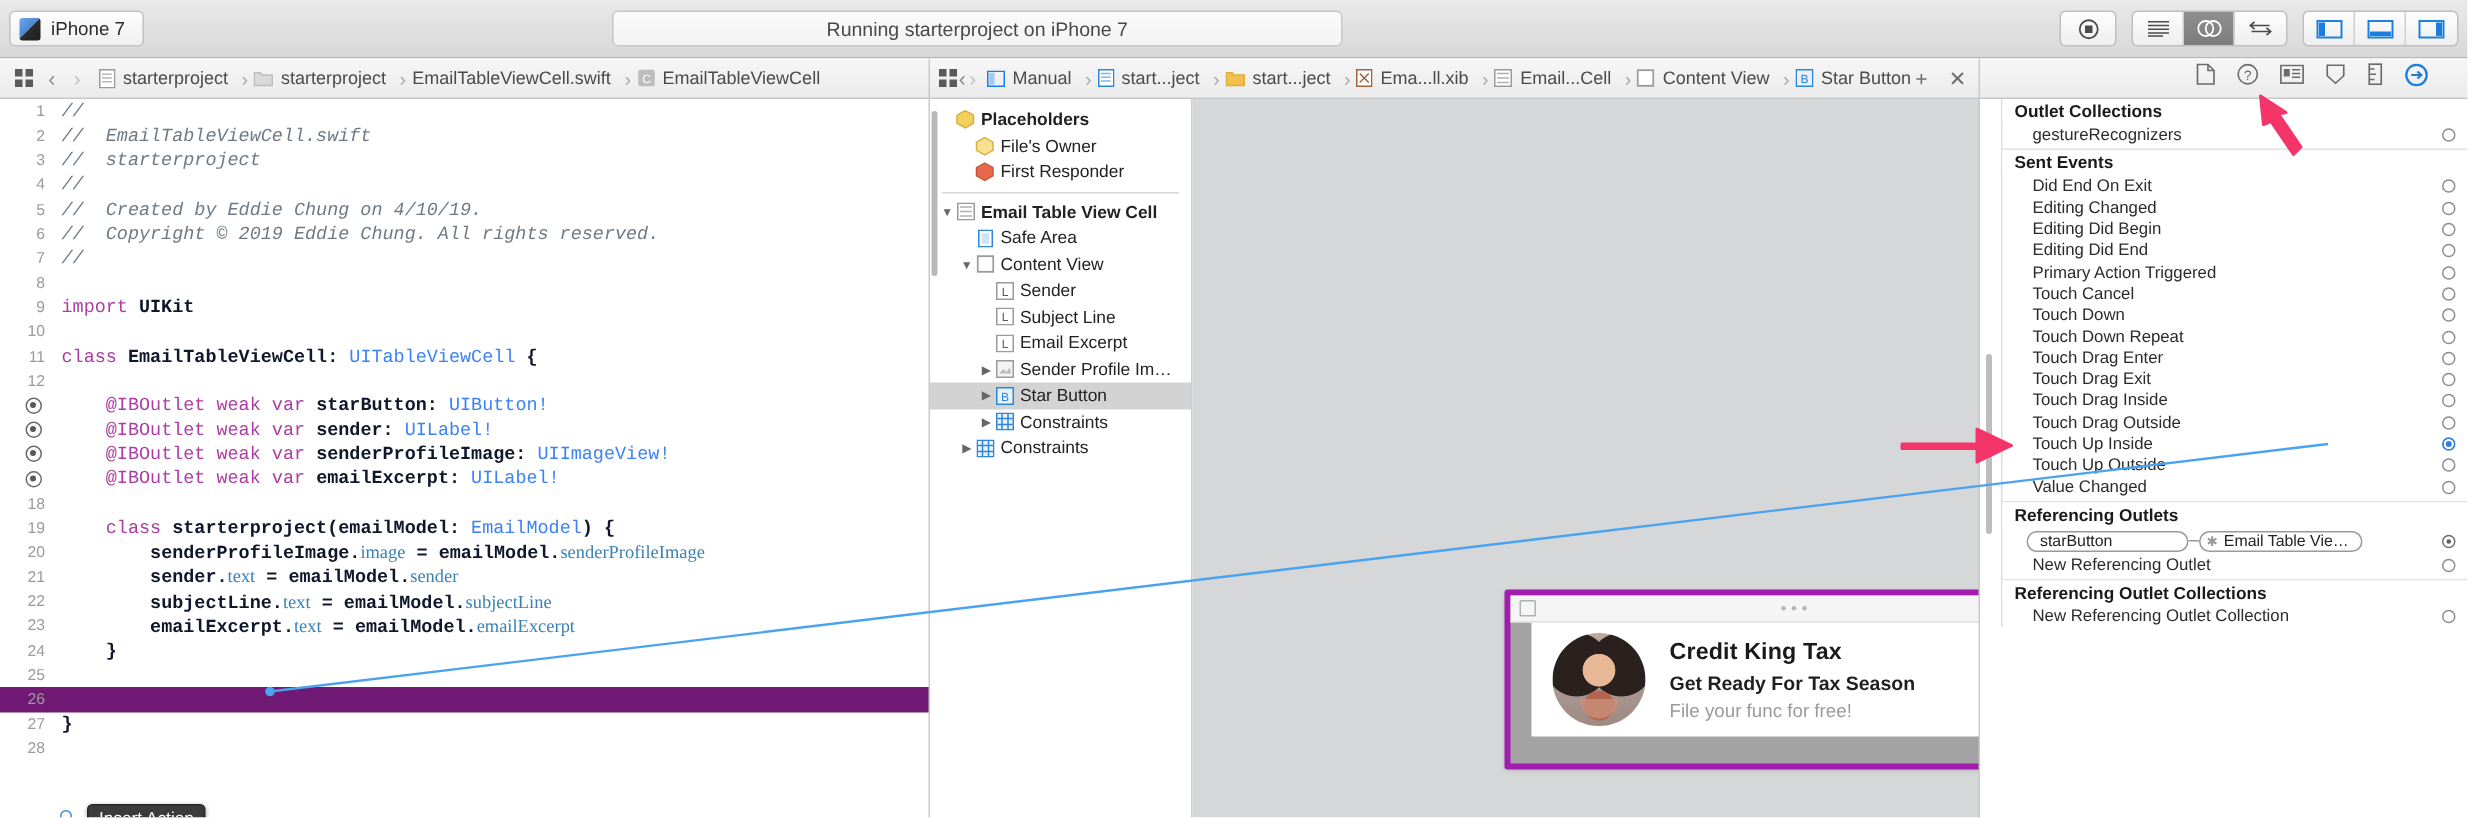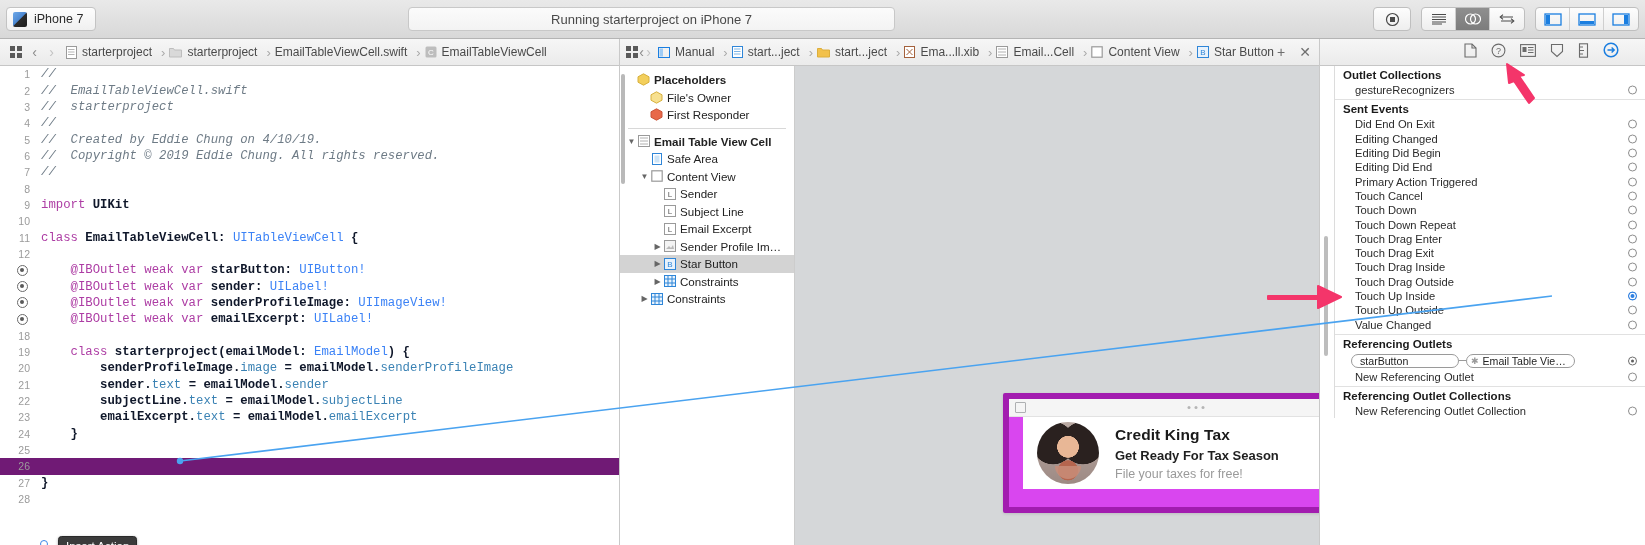--- a/index.html
+++ b/index.html
@@ -93,21 +93,21 @@
     margin-right: 2px;
   }
   .outlet-dot::after {
     content: ""; position: absolute; left: 2px; top: 2px;
     width: 4px; height: 4px; border-radius: 50%; background: #5a5a5a;
   }
   .codetext { white-space: pre; padding-left: 4px; color: #000; }
   .cmt { color: #6e7b86; font-style: italic; }
   .kw  { color: #ad3da4; }
   .typ { color: #3b82f6; }
-  .mem { color: #3a82b4; }
+  .mem { color: #3a82b4; font-family: Liberation Serif, serif; }
   .pln { color: #0f172a; font-weight: bold; }
 
   .tooltip {
     position: absolute; left: 58px; top: 470px;
     background: #3b3b3b; color: #fff; font-size: 11.5px;
     padding: 3px 7px; border-radius: 3.5px;
     border: 1px solid #2a2a2a;
     box-shadow: 0 1px 3px rgba(0,0,0,.35);
     font-family: "Liberation Sans", sans-serif;
   }
@@ -131,21 +131,21 @@
   .o-disc { width: 11px; color: #666; font-size: 8px; text-align: center; flex: 0 0 11px; }
   .o-ico { width: 13px; height: 13px; margin-right: 4px; flex: 0 0 13px; display: flex; align-items: center; justify-content: center; font-size: 9px; }
   .o-sep { height: 1px; background: #d8d8d8; margin: 4px 8px 4px 8px; }
   .ib-scroll { position: absolute; left: 1px; top: 8px; width: 4px; height: 110px; background: #b9b9b9; border-radius: 2px; }
 
   .canvas {
     flex: 1; background: #d5d7d9; position: relative; overflow: hidden;
   }
   .device {
     position: absolute; left: 208px; top: 327px; width: 385px; height: 120px;
-    background: #d946ef; border: 6px solid #a21caf; border-radius: 2px;
+    background: #a3a3a3; border: 4px solid #a21caf; border-radius: 2px;
     box-shadow: 0 1px 3px rgba(0,0,0,.12);
   }
   .device-bar {
     height: 18px; position: relative; border-bottom: 1px solid #e2e2e2;
     background: #f5f5f5;
   }
   .device-x {
     position: absolute; left: 6px; top: 3px; width: 11px; height: 11px;
     border: 1px solid #aeb0b2; color: #9a9c9e; font-size: 9px;
     display: flex; align-items: center; justify-content: center; border-radius: 1px;
@@ -710,21 +710,21 @@
                 <i></i>
                 <i></i>
                 <i></i>
               </span>
           </div>
           <div class="cell">
             <div class="avatar"></div>
             <div class="cell-text">
               <div class="cl1">Credit King Tax</div>
               <div class="cl2">Get Ready For Tax Season</div>
-              <div class="cl3">File your taxes for free!</div>
+              <div class="cl3">File your func for free!</div>
             </div>
 
           </div>
         </div>
       </div>
     </div>
   </div>
 
   <div class="vdiv" style="left:1319px"></div>
 

